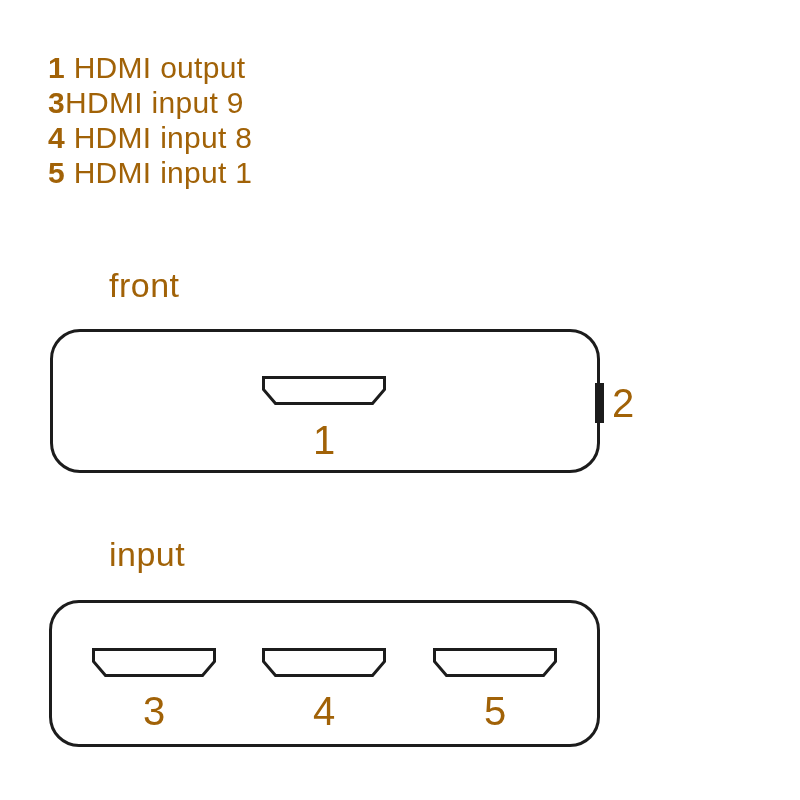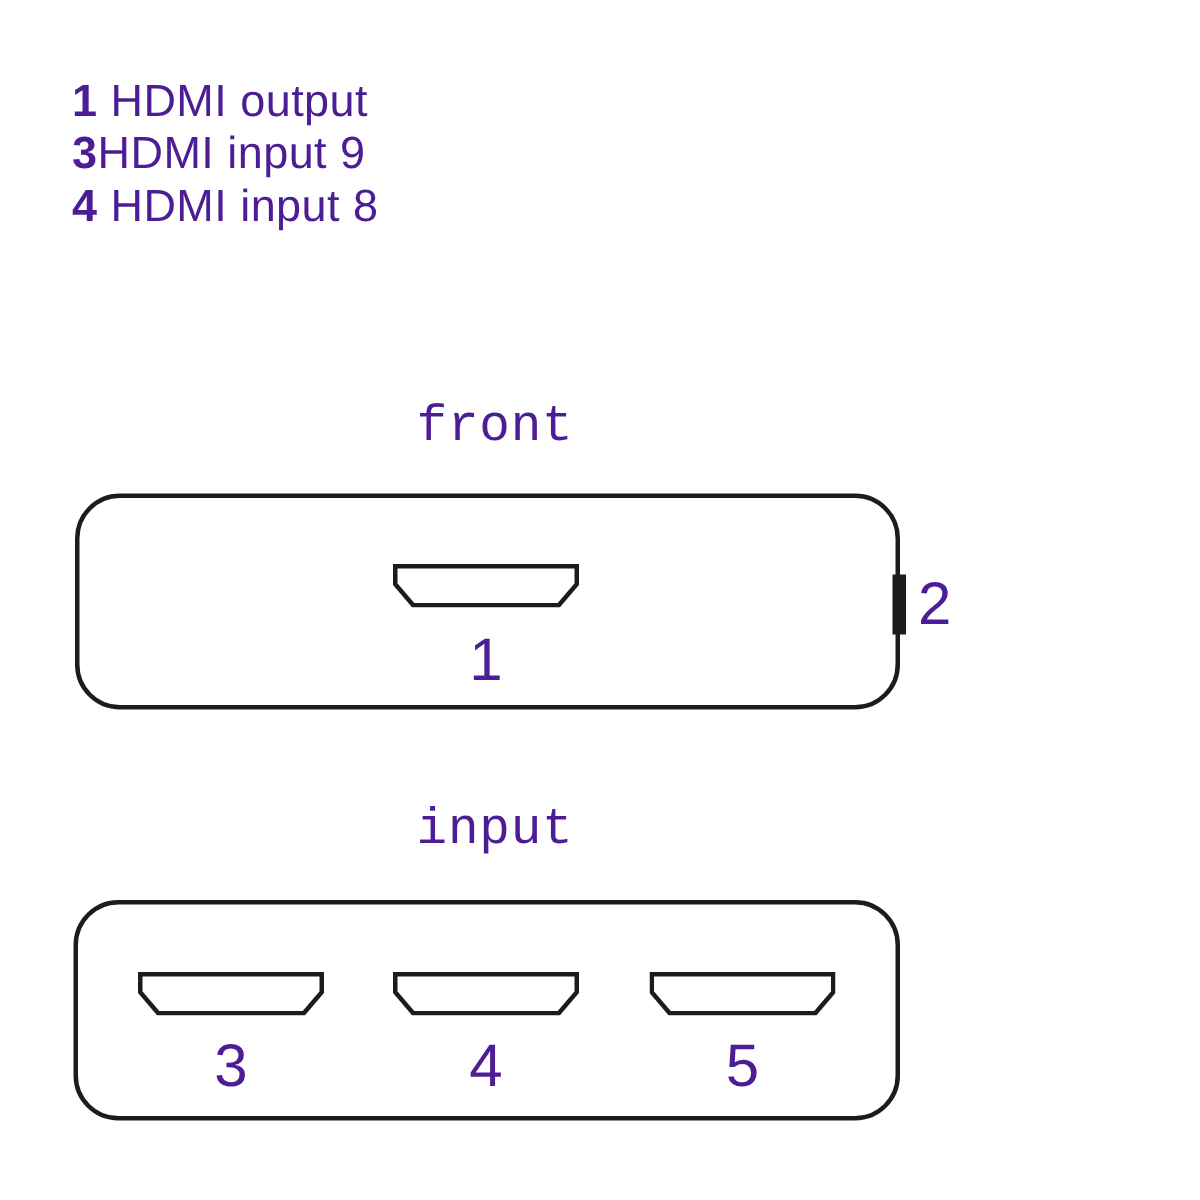--- a/index.html
+++ b/index.html
@@ -1,25 +1,25 @@
 <!DOCTYPE html>
 <html><head>
 <meta charset="utf-8">
 <style>
   html,body { margin:0; padding:0; background:#ffffff; }
   .page {
     position:relative; width:800px; height:800px; background:#ffffff;
-    font-family:"Liberation Sans", sans-serif; color:#4c1d95; overflow:hidden;
+    font-family:"Liberation Sans", sans-serif; color:#a16207; overflow:hidden;
   }
   
   .legend { position:absolute; left:48px; top:50px; font-size:30px; line-height:35px; letter-spacing:0.3px; }
   .legend-num { font-weight:700; }
   .legend-label { white-space:pre; }
   
-  .view-title { position:absolute; left:130px; width:400px; text-align:center; font-size:34px; letter-spacing:0.5px;font-family:Liberation Mono, monospace; }
+  .view-title { position:absolute; left:109px; width:400px; text-align:left; font-size:34px; letter-spacing:0.5px; }
   .title-front { top:266px; }
   .title-back  { top:535px; }
   
   .device-box { position:absolute; box-sizing:border-box; border:3px solid #1c1c1c; border-radius:30px; background:#ffffff; }
   .front-box { left:50px; top:329px; width:550px; height:144px; }
   .back-box  { left:49px; top:600px; width:551px; height:147px; }
   
   .port { position:absolute; width:124px; height:29px; display:block; }
   .port polygon { fill:#ffffff; stroke:#1c1c1c; stroke-width:3; stroke-linejoin:miter; }
   .port-1 { left:209px; top:44px; }
@@ -38,20 +38,21 @@
 </style>
 </head>
 <body>
 
 <div class="page">
 
   <div class="legend">
     <div class="legend-row"><span class="legend-num">1</span><span class="legend-label"> HDMI output</span></div>
     <div class="legend-row"><span class="legend-num">3</span><span class="legend-label">HDMI input 9</span></div>
     <div class="legend-row"><span class="legend-num">4</span><span class="legend-label"> HDMI input 8</span></div>
+    <div class="legend-row"><span class="legend-num">5</span><span class="legend-label"> HDMI input 1</span></div>
   </div>
 
   <div class="view-title title-front">front</div>
 
   <div class="device-box front-box">
     <svg class="port port-1" viewBox="0 0 124 29" xmlns="http://www.w3.org/2000/svg">
       <polygon points="1.5,1.5 122.5,1.5 122.5,13.5 110.5,27.5 13.5,27.5 1.5,13.5"></polygon>
     </svg>
     <div class="port-num num-1">1</div>
   </div>

